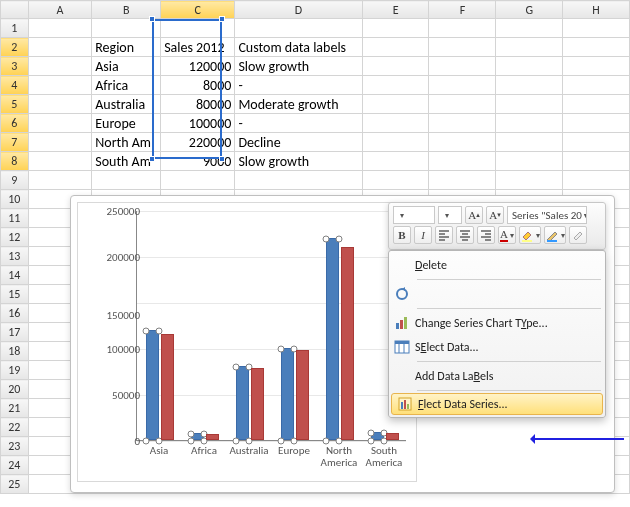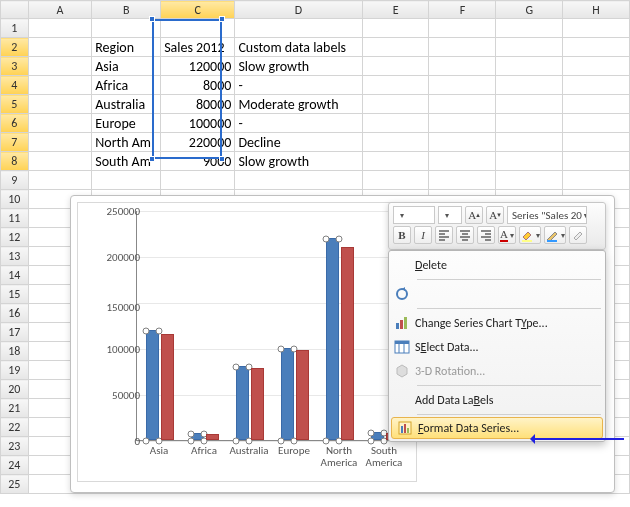--- a/index.html
+++ b/index.html
@@ -570,21 +570,21 @@
         <div class="marker" style="left: 234px; top: 221.72px;"></div>
         <div class="marker" style="left: 247px; top: 221.72px;"></div>
         <div class="marker" style="left: 234px; top: 230px;"></div>
         <div class="marker" style="left: 247px; top: 230px;"></div>
         <div class="bar red" style="left: 249px; height: 7.36px;"></div>
       </div>
     <div id="ylabels">
         <div class="ytick" style="top: 238px;">0</div>
         <div class="ytick" style="top: 192px;">50000</div>
         <div class="ytick" style="top: 146px;">100000</div>
-        <div class="ytick" style="top: 104px; text-align: right;">150000</div>
+        <div class="ytick" style="top: 112px; text-align: right;">150000</div>
         <div class="ytick" style="top: 54px;">200000</div>
         <div class="ytick" style="top: 8px;">250000</div>
       </div>
     <div id="xlabels">
         <div class="xcat" style="left: 58.5px;">Asia</div>
         <div class="xcat" style="left: 103.5px;">Africa</div>
         <div class="xcat" style="left: 148.5px;">Australia</div>
         <div class="xcat" style="left: 193.5px;">Europe</div>
         <div class="xcat" style="left: 238.5px;">North<br>America</div>
         <div class="xcat" style="left: 283.5px;">South<br>America</div>
@@ -690,41 +690,33 @@
       <span class="iconcol">
         <svg width="16" height="16" viewBox="0 0 16 16">
             <rect x="1" y="2" width="14" height="12" fill="#fff" stroke="#4a7ebb"></rect>
             <rect x="1" y="2" width="14" height="3" fill="#4a7ebb"></rect>
             <line x1="5" y1="5" x2="5" y2="14" stroke="#4a7ebb"></line>
             <line x1="10" y1="5" x2="10" y2="14" stroke="#4a7ebb"></line>
           </svg>
       </span>
       <span><span>S</span><span class="u">E</span><span>lect Data...</span></span>
     </div>
-    <div class="ctx-item disabled">
-      <span class="iconcol">
-        <svg width="16" height="16" viewBox="0 0 16 16">
-            <path d="M3 5 L8 2 L13 5 L13 11 L8 14 L3 11 Z" fill="#ddd" stroke="#bbb"></path>
-          </svg>
-      </span>
-      <span>3-D Rotation...</span>
-    </div>
     <div class="ctx-sep"></div>
     <div class="ctx-item">
       <span class="iconcol"></span>
       <span><span>Add Data La</span><span class="u">B</span><span>els</span></span>
     </div>
     <div class="ctx-sep"></div>
     <div class="ctx-item hover">
       <span class="iconcol">
         <svg width="16" height="16" viewBox="0 0 16 16">
             <rect x="2" y="2" width="12" height="12" fill="#fff3c7" stroke="#d4a42a"></rect>
             <rect x="4" y="6" width="2" height="7" fill="#4a7ebb"></rect>
             <rect x="7" y="4" width="2" height="9" fill="#c0504d"></rect>
             <rect x="10" y="8" width="2" height="5" fill="#9bbb59"></rect>
           </svg>
       </span>
-      <span><span class="u">F</span><span>ormat Data Series...</span></span>
+      <span><span class="u">F</span><span>lect Data Series...</span></span>
     </div>
   </div>
 </div>
 
 <div class="arrow"></div>
 
 </body></html>

